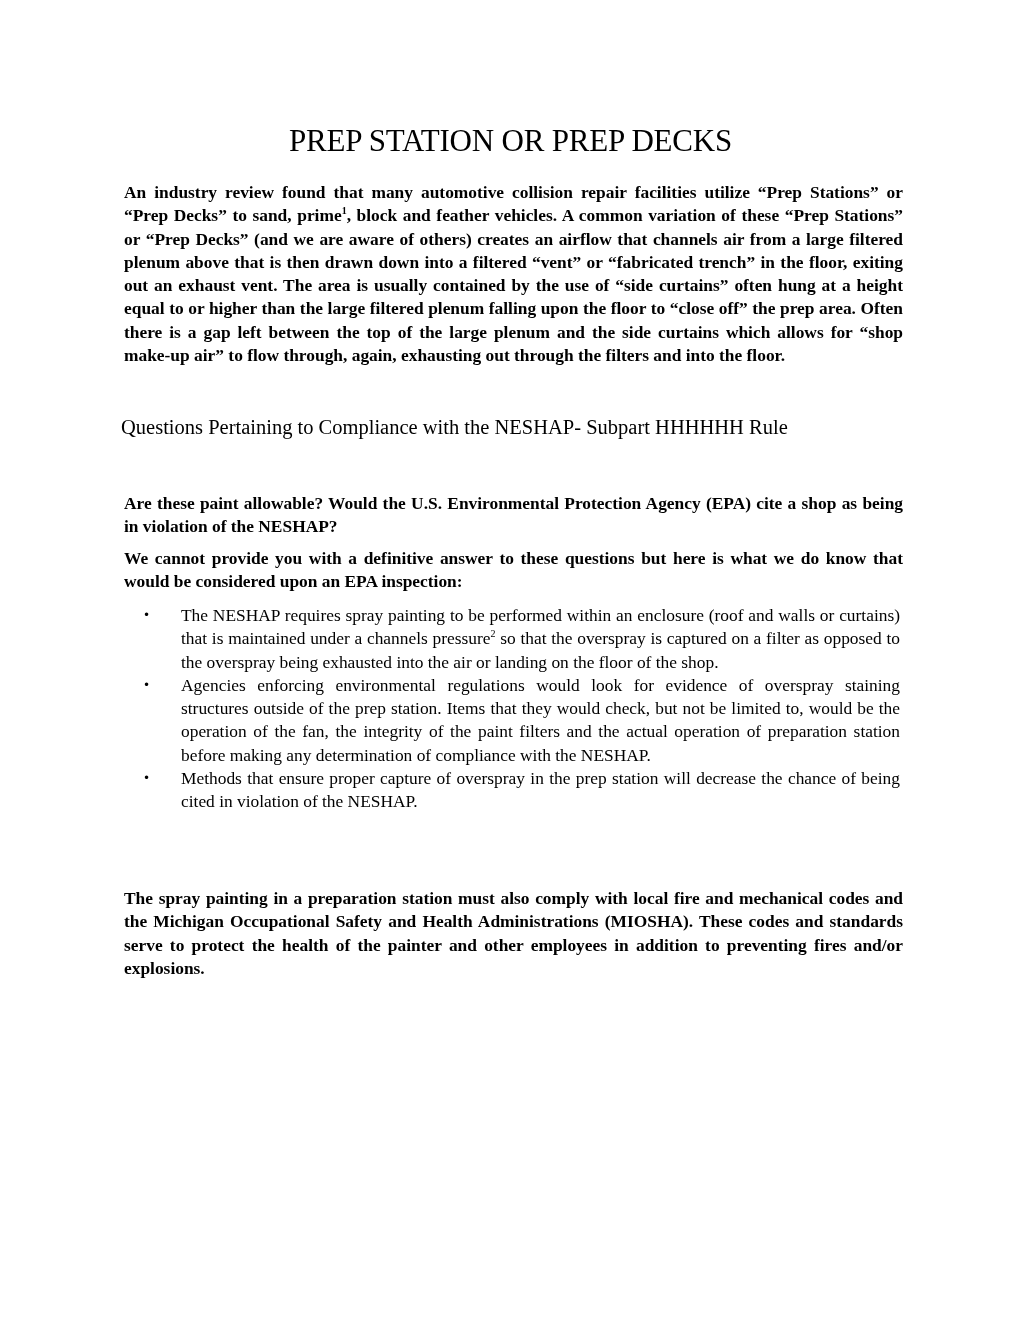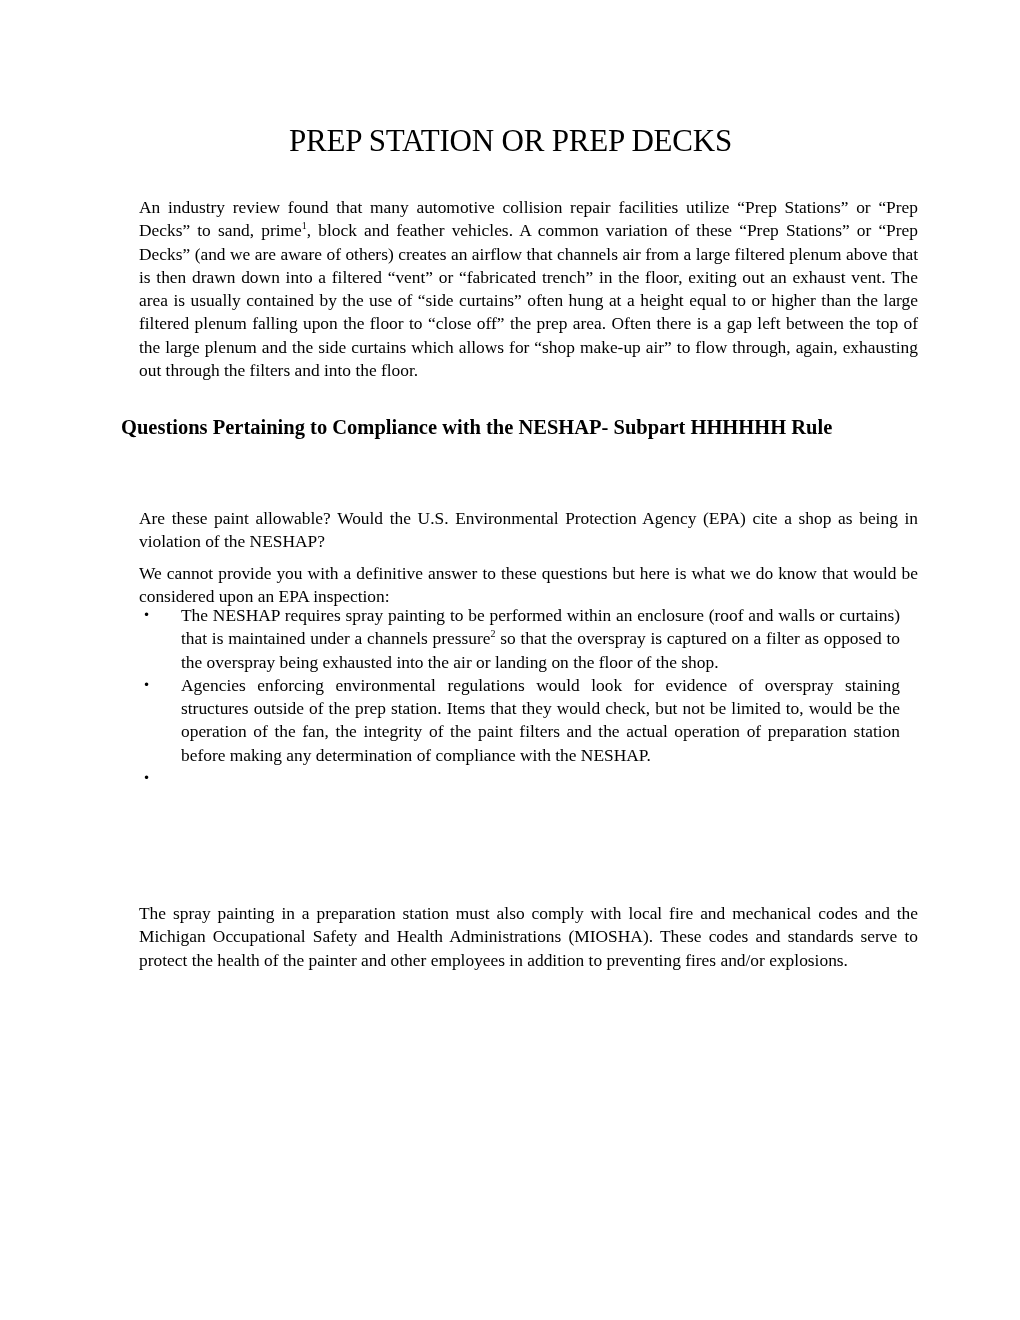--- a/index.html
+++ b/index.html
@@ -30,34 +30,35 @@
       font-weight: normal;
       font-size: 31px;
       line-height: 38px;
       margin: 0;
       letter-spacing: -0.2px;
     }
     .para {
       position: absolute;
       left: 0;
       width: 779px;
-      margin: 18px;
+      margin: 3px;
       font-size: 17.4px;
       line-height: 23.3px;
       text-align: justify;
       text-align-last: left;
+      font-weight: bold;
     }
     .p1 { top: 178px; }
     .heading {
       position: absolute;
       left: 0;
       top: 414px;
       width: 779px;
       margin: 0;
-      font-weight: bold;
+      font-weight: normal;
       font-size: 20.5px;
       line-height: 27px;
     }
     .p2 { top: 489px; }
     .p3 { top: 544px; }
     .bullets {
       position: absolute;
       left: 0;
       top: 604px;
       width: 779px;
@@ -109,19 +110,19 @@
   <p class="para p3">We cannot provide you with a definitive answer to these questions but here is what we do know that would be considered upon an EPA inspection:</p>
 
   <ul class="bullets">
     <li>
       <span class="bullet-dot">•</span><span>The NESHAP requires spray painting to be performed within an enclosure (roof and walls or curtains) that is maintained under a channels pressure</span><sup>2</sup><span> so that the overspray is captured on a filter as opposed to the overspray being exhausted into the air or landing on the floor of the shop.</span>
     </li>
     <li>
       <span class="bullet-dot">•</span><span>Agencies enforcing environmental regulations would look for evidence of overspray staining structures outside of the prep station. Items that they would check, but not be limited to, would be the operation of the fan, the integrity of the paint filters and the actual operation of preparation station before making any determination of compliance with the NESHAP.</span>
     </li>
     <li>
-      <span class="bullet-dot">•</span>
+      <span class="bullet-dot">•</span><span>Methods that ensure proper capture of overspray in the prep station will decrease the chance of being cited in violation of the NESHAP.</span>
     </li>
   </ul>
 
   <p class="para p4">The spray painting in a preparation station must also comply with local fire and mechanical codes and the Michigan Occupational Safety and Health Administrations (MIOSHA).  These codes and standards serve to protect the health of the painter and other employees in addition to preventing fires and/or explosions.</p>
 
 </div>
 
 </body></html>

